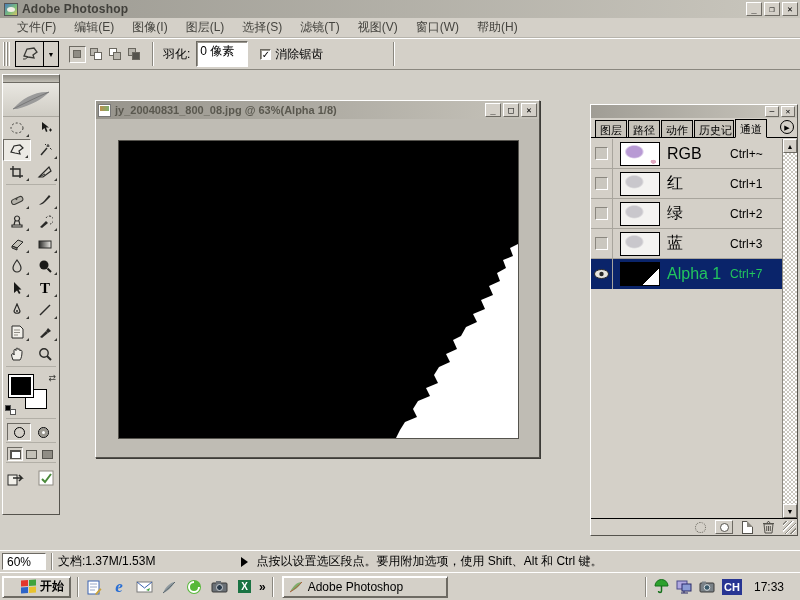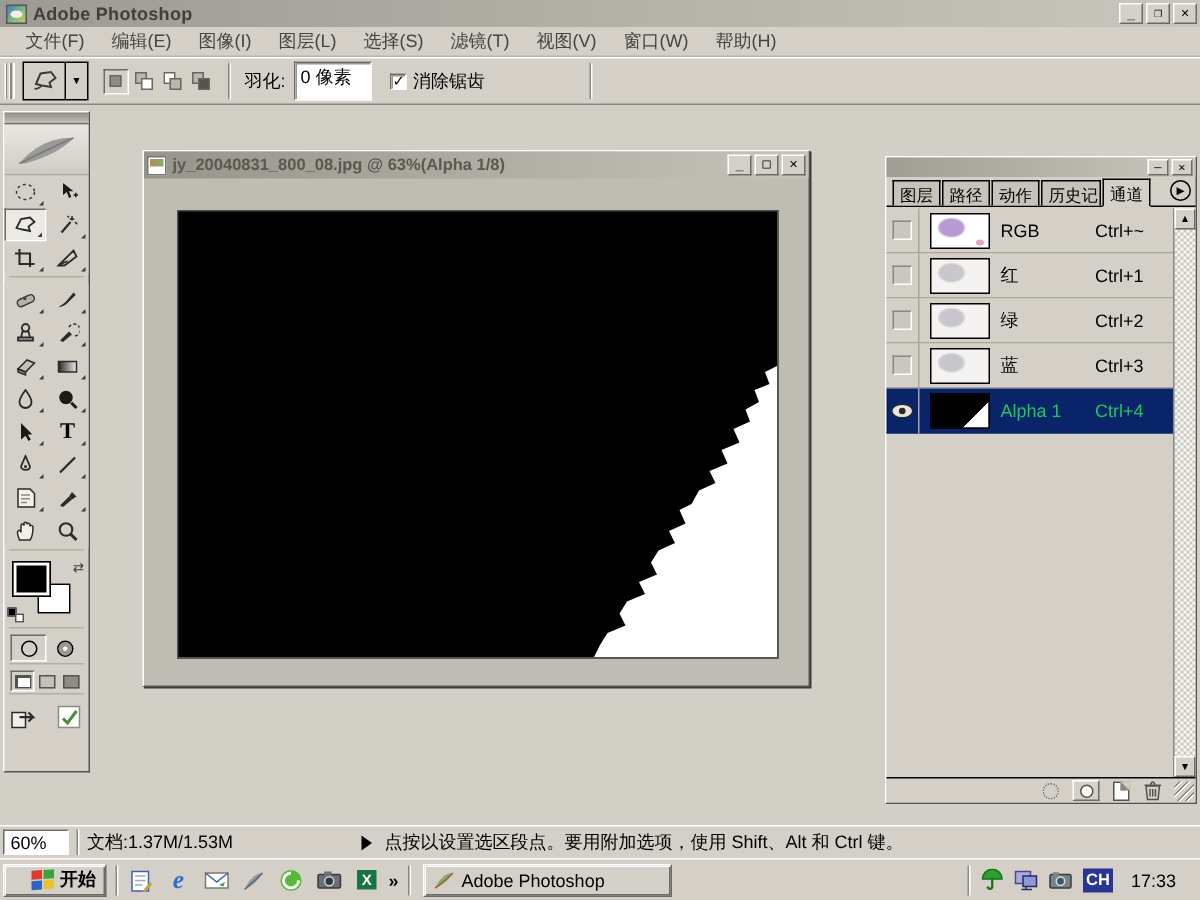--- a/index.html
+++ b/index.html
@@ -121,21 +121,21 @@
   .chanrow { height:30px; display:flex; align-items:center; border-bottom:1px solid #a8a59d;
     background:#d4d0c8; }
   .chanrow.sel { background:#0a246a; color:#22c55e; border-bottom-color:#0a246a; }
   .eyecell { width:22px; height:30px; border-right:1px solid #a8a59d; display:flex;
     align-items:center; justify-content:center; }
   .eyebox { width:13px; height:13px; border:1px solid; border-color:#8a877f #fff #fff #8a877f; background:#cac7bf; }
   .thumb { width:40px; height:24px; border:1px solid #000; margin:0 7px; background:#fff; }
   .thumb.rgb { background:#fff; background-image:radial-gradient(ellipse 14px 10px at 35% 40%,#b89ad4 0 55%,rgba(184,154,212,0) 70%),radial-gradient(ellipse 4px 3px at 85% 85%,#e0a8c0 0 60%,rgba(224,168,192,0) 75%); }
   .thumb.mono { background:#f4f3f1; background-image:radial-gradient(ellipse 14px 10px at 35% 40%,#c9c7cc 0 55%,rgba(201,199,204,0) 70%); }
   .thumb.alpha { background:linear-gradient(135deg,#000 72%,#fff 72%); }
-  .channame { flex:1; font-size:12px; }
+  .channame { flex:1; font-size:16px; }
   .chankey { width:52px; font-size:12px; }
   #pal-scroll { position:absolute; right:0; top:0; bottom:0; width:15px;
     border-left:1px solid #8a877f;
     background-image:linear-gradient(45deg,#fff 25%,transparent 25%,transparent 75%,#fff 75%),
       linear-gradient(45deg,#fff 25%,#cac7bf 25%,#cac7bf 75%,#fff 75%);
     background-size:4px 4px; background-position:0 0,2px 2px; }
   .scroll-arrow { position:absolute; left:0; width:14px; height:14px; background:#d4d0c8;
     font-size:7px; text-align:center; line-height:13px; }
   #pal-bottom { position:absolute; left:0; bottom:0; right:0; height:17px; border-top:1px solid #000;
     display:flex; align-items:center; justify-content:flex-end; gap:9px; padding-right:22px; background:#d4d0c8; }
@@ -531,21 +531,21 @@
         </div>
         <div class="chanrow sel">
           <div class="eyecell">
             <svg width="15" height="10" viewBox="0 0 15 10">
                 <ellipse cx="7.5" cy="5" rx="7" ry="4.5" fill="#e8e6e0" stroke="#2a2a28"></ellipse>
                 <circle cx="7.5" cy="5" r="2.2" fill="#2a2a28"></circle>
               </svg>
           </div>
           <div class="thumb alpha"></div>
           <span class="channame">Alpha 1</span>
-          <span class="chankey">Ctrl+4</span>
+          <span class="chankey">Ctrl+7</span>
         </div>
       </div>
       <div id="pal-scroll">
         <div class="scroll-arrow raised" style="top:0;">▲</div>
         <div class="scroll-arrow raised" style="bottom:0;">▼</div>
       </div>
     </div>
     <div id="pal-bottom">
       <div class="dash-circ"></div>
       <div class="savechan raised">

